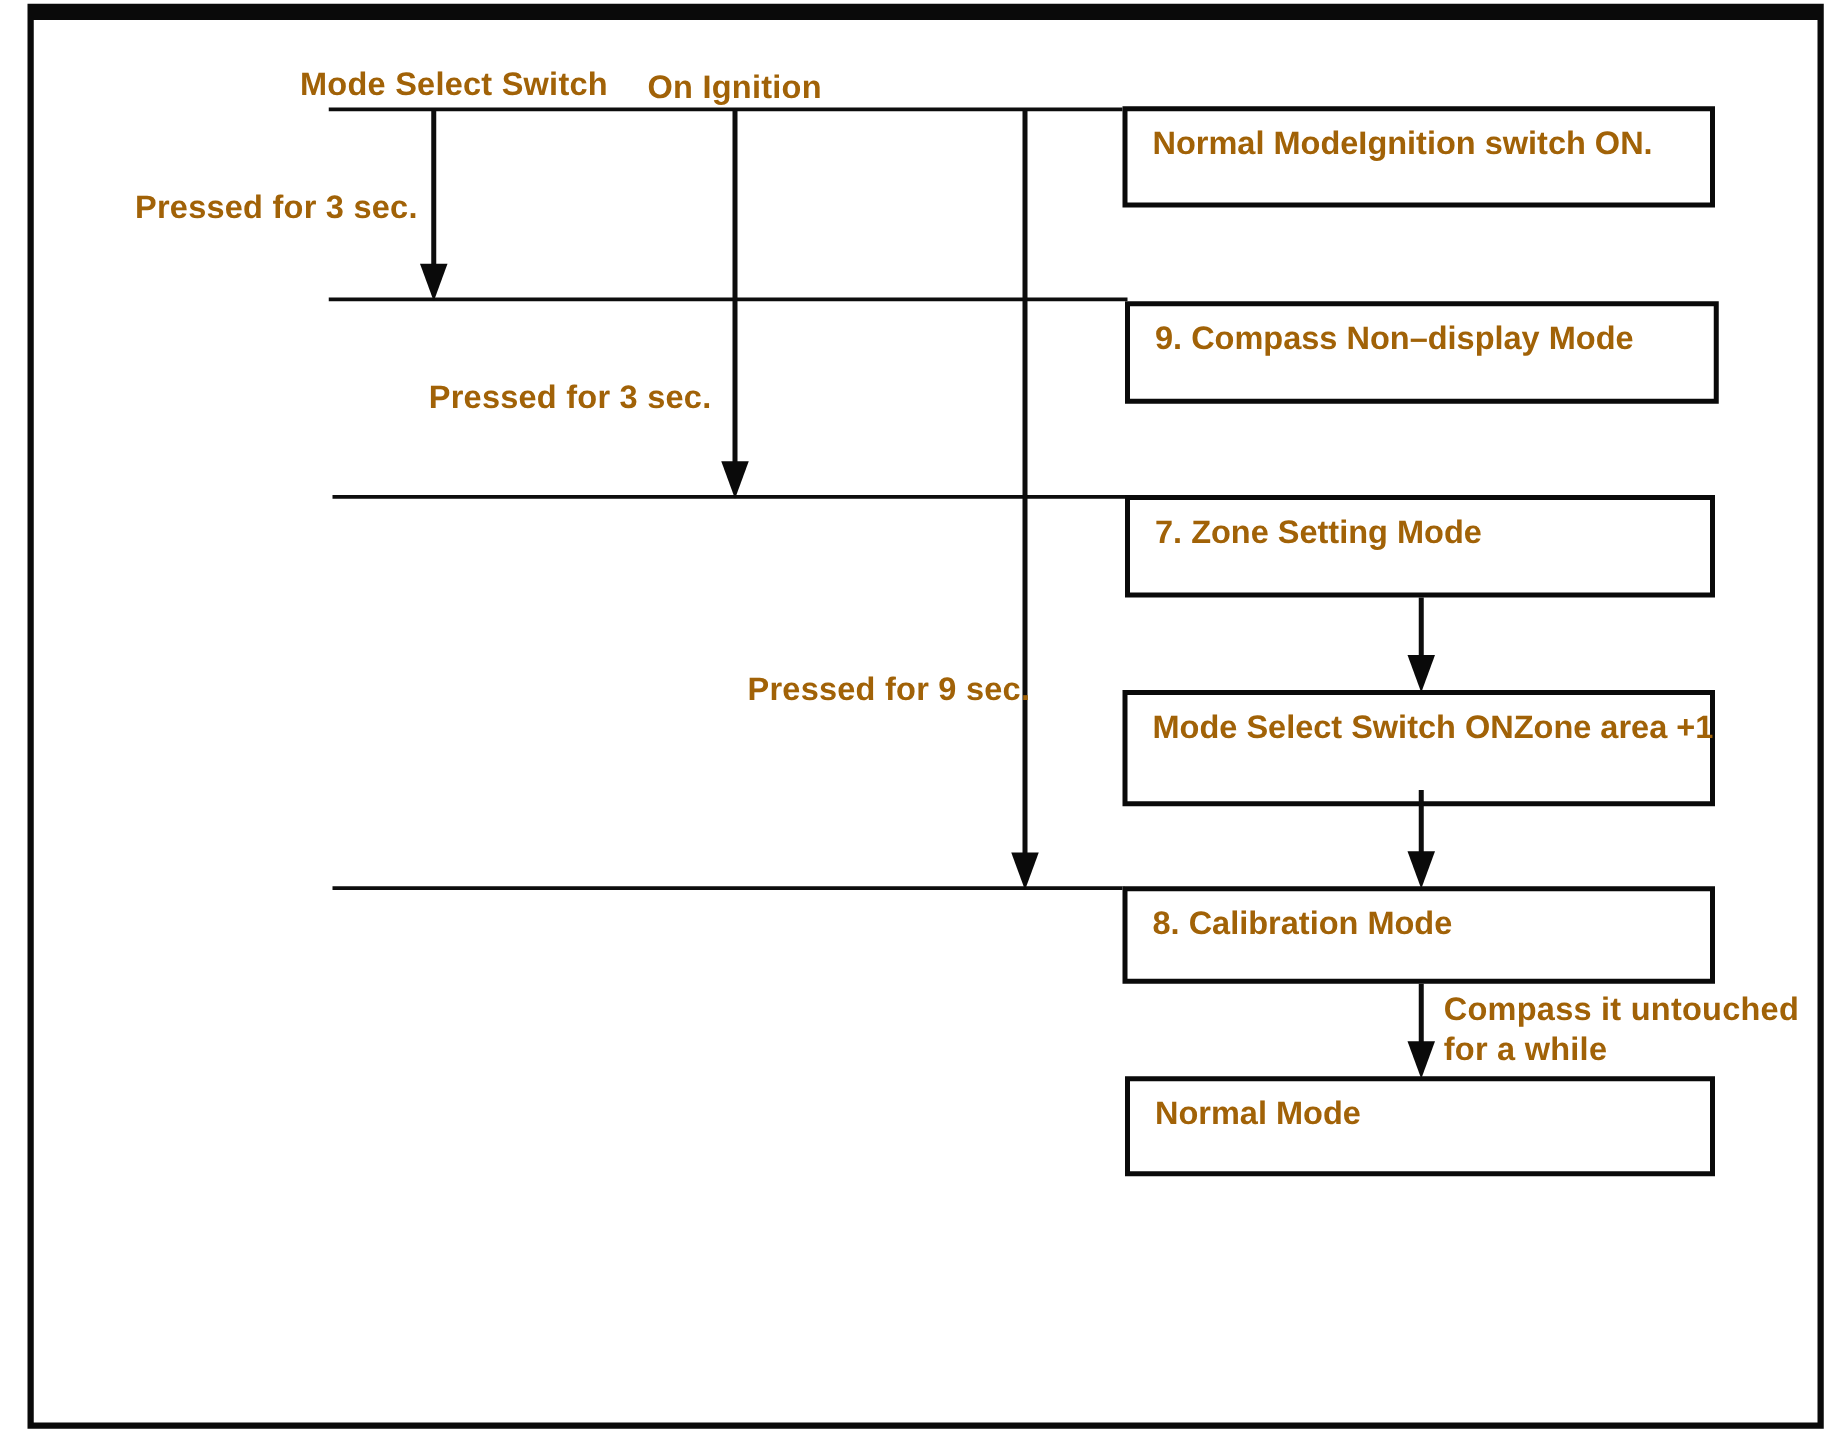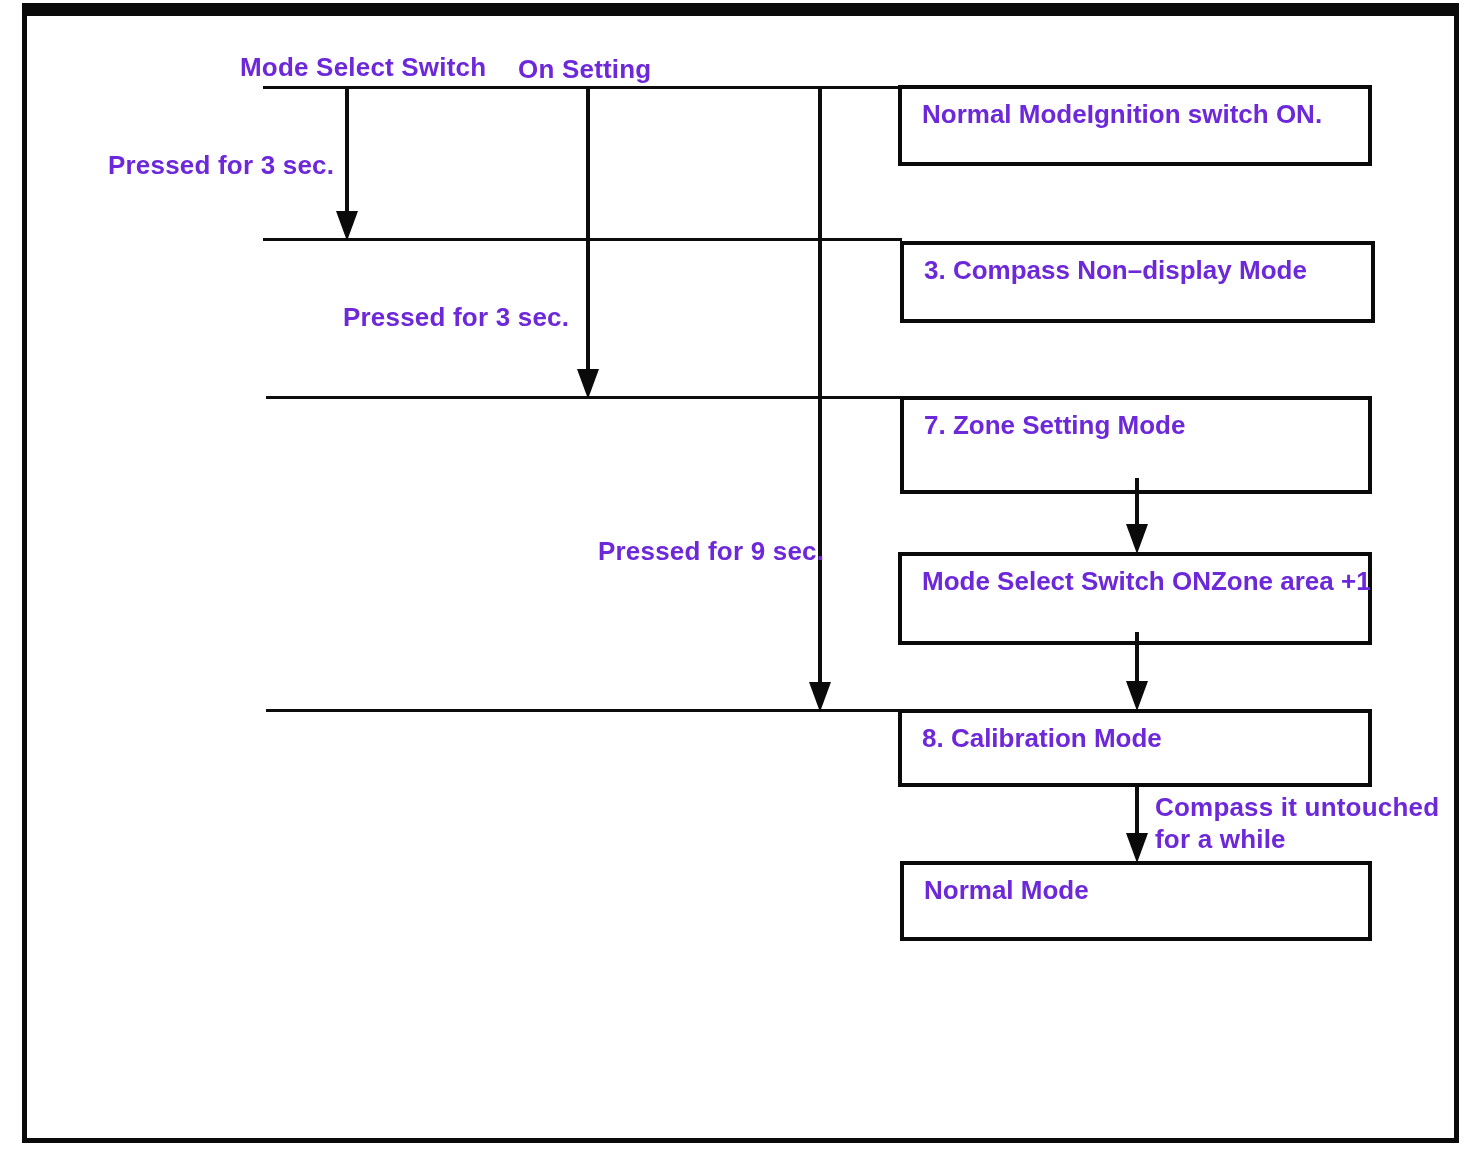--- a/index.html
+++ b/index.html
@@ -1,21 +1,21 @@
 <!DOCTYPE html>
 <html><head>
 <meta charset="utf-8">
 <style>
   html,body{margin:0;padding:0;background:#fff;}
   #page{
     position:relative;
     width:1472px;height:1156px;
     background:#fff;
     font-family:"Liberation Sans", sans-serif;
-    color:#6d28d9;
+    color:#a16207;
     overflow:hidden;
   }
   
   .frame{
     position:absolute;
     left:22px;top:3px;width:1437px;height:1140px;
     border:5px solid #0a0a0a;
     border-top-width:13px;
     box-sizing:border-box;
   }
@@ -55,21 +55,21 @@
   }
 </style>
 </head>
 <body>
 
 <div id="page">
 
   <div class="frame"></div>
 
   <div class="lbl" style="left:240px;top:52px;">Mode Select Switch</div>
-  <div class="lbl" style="left:518px;top:54px;">On Setting</div>
+  <div class="lbl" style="left:518px;top:54px;">On Ignition</div>
 
   <div class="hline" style="left:263px;top:86px;width:637px;"></div>
   <div class="hline" style="left:263px;top:238px;width:639px;"></div>
   <div class="hline" style="left:266px;top:396px;width:636px;"></div>
   <div class="hline" style="left:266px;top:709px;width:634px;"></div>
 
   <div class="arrow-v" style="left:335px;top:88px;height:153px;">
     <div class="shaft"></div>
     <div class="head"></div>
   </div>
@@ -85,24 +85,24 @@
   <div class="lbl" style="left:108px;top:150px;">Pressed for 3 sec.</div>
   <div class="lbl" style="left:343px;top:302px;">Pressed for 3 sec.</div>
   <div class="lbl" style="left:598px;top:536px;">Pressed for 9 sec.</div>
 
   <div class="mode-box" style="left:898px;top:85px;width:474px;height:81px;">
     <div class="bline">Normal Mode</div>
     <div class="bline">Ignition switch ON.</div>
   </div>
 
   <div class="mode-box" style="left:900px;top:241px;width:475px;height:82px;">
-    <div class="bline">3. Compass Non–display Mode</div>
+    <div class="bline">9. Compass Non–display Mode</div>
   </div>
 
-  <div class="mode-box" style="left:900px;top:396px;width:472px;height:98px;">
+  <div class="mode-box" style="left:900px;top:396px;width:472px;height:82px;">
     <div class="bline">7. Zone Setting Mode</div>
   </div>
 
   <div class="mode-box" style="left:898px;top:552px;width:474px;height:93px;">
     <div class="bline">Mode Select Switch ON</div>
     <div class="bline">Zone area +1</div>
   </div>
 
   <div class="mode-box" style="left:898px;top:709px;width:474px;height:78px;">
     <div class="bline">8. Calibration Mode</div>

